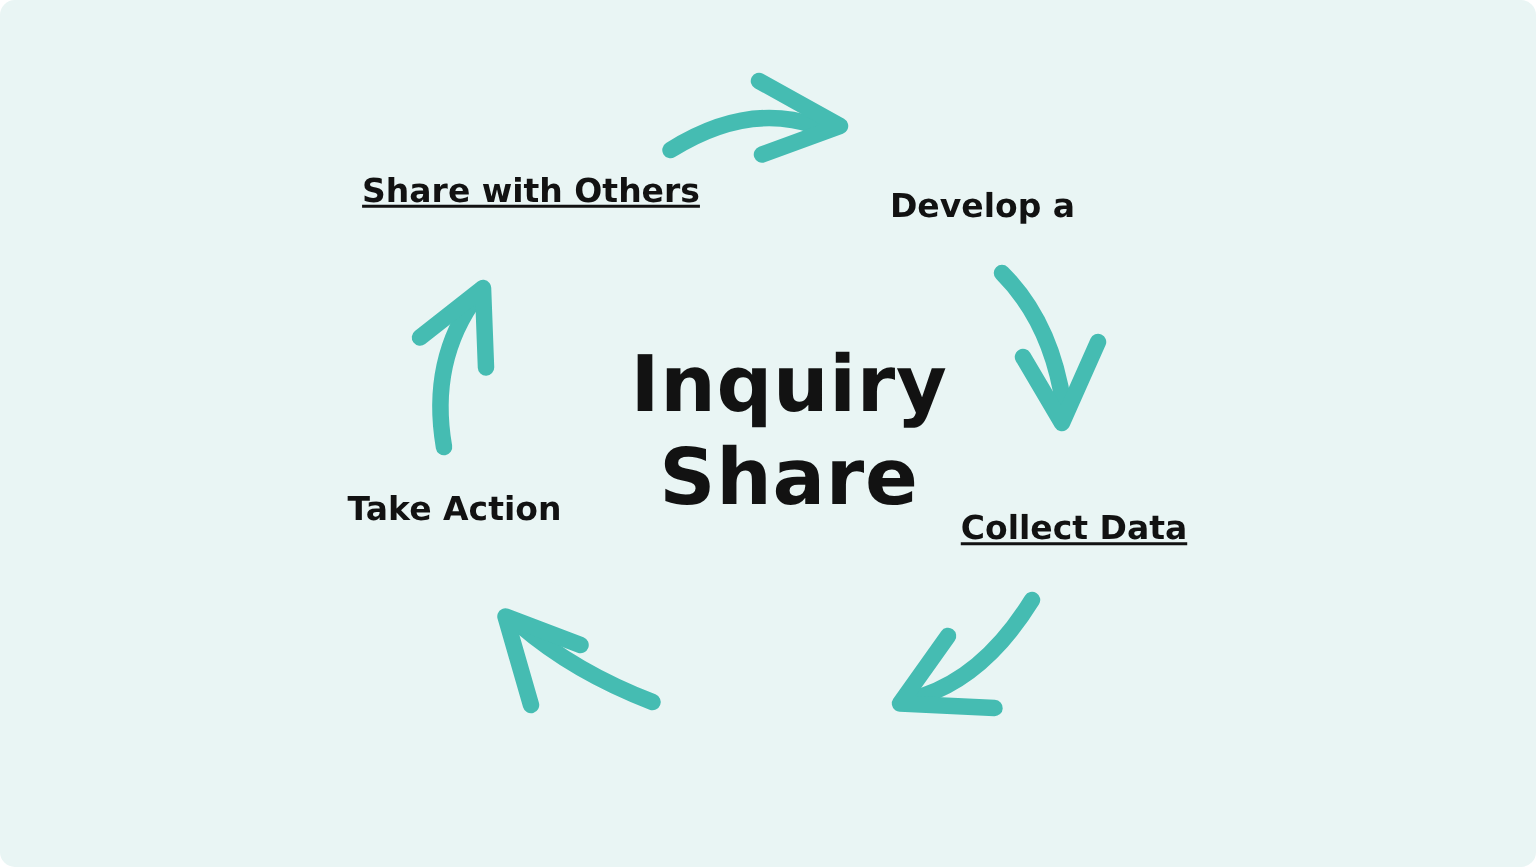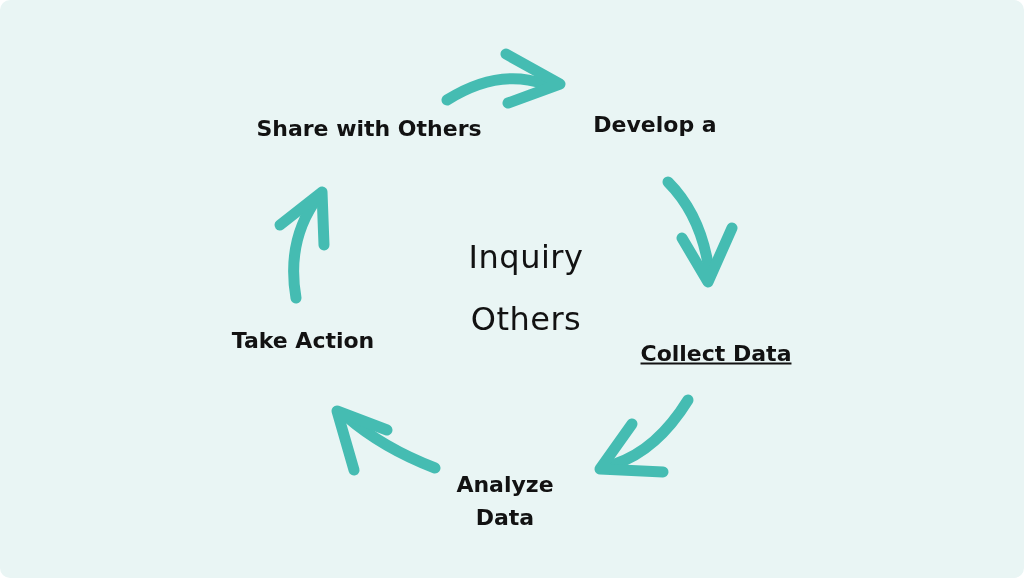--- a/index.html
+++ b/index.html
@@ -19,39 +19,39 @@
     background: var(--background, #e9f5f4);
     border-radius: 10px;
     overflow: hidden;
   }
   .title {
     position: absolute;
     left: 0;
     right: 14px;
     top: 226px;
     text-align: center;
-    font-size: 32px;
+    font-size: 52px;
     line-height: 62px;
-    font-weight: 400;
+    font-weight: 700;
     letter-spacing: 0.5px;
     color: var(--text, #121212);
     margin-left: 42px;
   }
   .step-label {
     position: absolute;
     transform: translate(-50%, -50%);
     font-size: 22px;
     line-height: 33px;
     font-weight: 700;
     color: var(--text, #121212);
     text-align: center;
     white-space: nowrap;
   }
-  .step-share    { left: 369px; top: 128px; }
-  .step-develop  { left: 655px; top: 124px; }
+  .step-share    { left: 354px; top: 128px; text-decoration: underline; }
+  .step-develop  { left: 655px; top: 138px; }
   .step-collect  { left: 716px; top: 353px; text-decoration: underline; }
   .step-analyze  { left: 505px; top: 501px; }
   .step-take     { left: 303px; top: 340px; }
   .arrow { position: absolute; }
   .arrow path {
     fill: none;
     stroke: var(--arrow, #45bcb2);
     stroke-width: 11;
     stroke-linecap: round;
     stroke-linejoin: round;
@@ -62,39 +62,35 @@
   .arrow-bottom-left  { left: 325px; top: 398px; }
   .arrow-left         { left: 268px; top: 180px; }
 </style>
 </head>
 <body>
 
 <div class="canvas">
 
   <div class="title">
     <div>Inquiry</div>
-    <div>Others</div>
+    <div>Share</div>
   </div>
 
   <div class="step-label step-share">
     <div>Share with Others</div>
   </div>
 
   <div class="step-label step-develop">
     <div>Develop a</div>
   </div>
 
   <div class="step-label step-collect">
     <div>Collect Data</div>
   </div>
 
-  <div class="step-label step-analyze">
-    <div>Analyze</div>
-    <div>Data</div>
-  </div>
 
   <div class="step-label step-take">
     <div>Take Action</div>
   </div>
 
   <svg class="arrow arrow-top" width="130" height="70" viewBox="0 0 130 70">
     <path d="M 7 58 Q 58 26 104 42"></path>
     <path d="M 66 12 L 120 42 L 68 61"></path>
   </svg>
 

